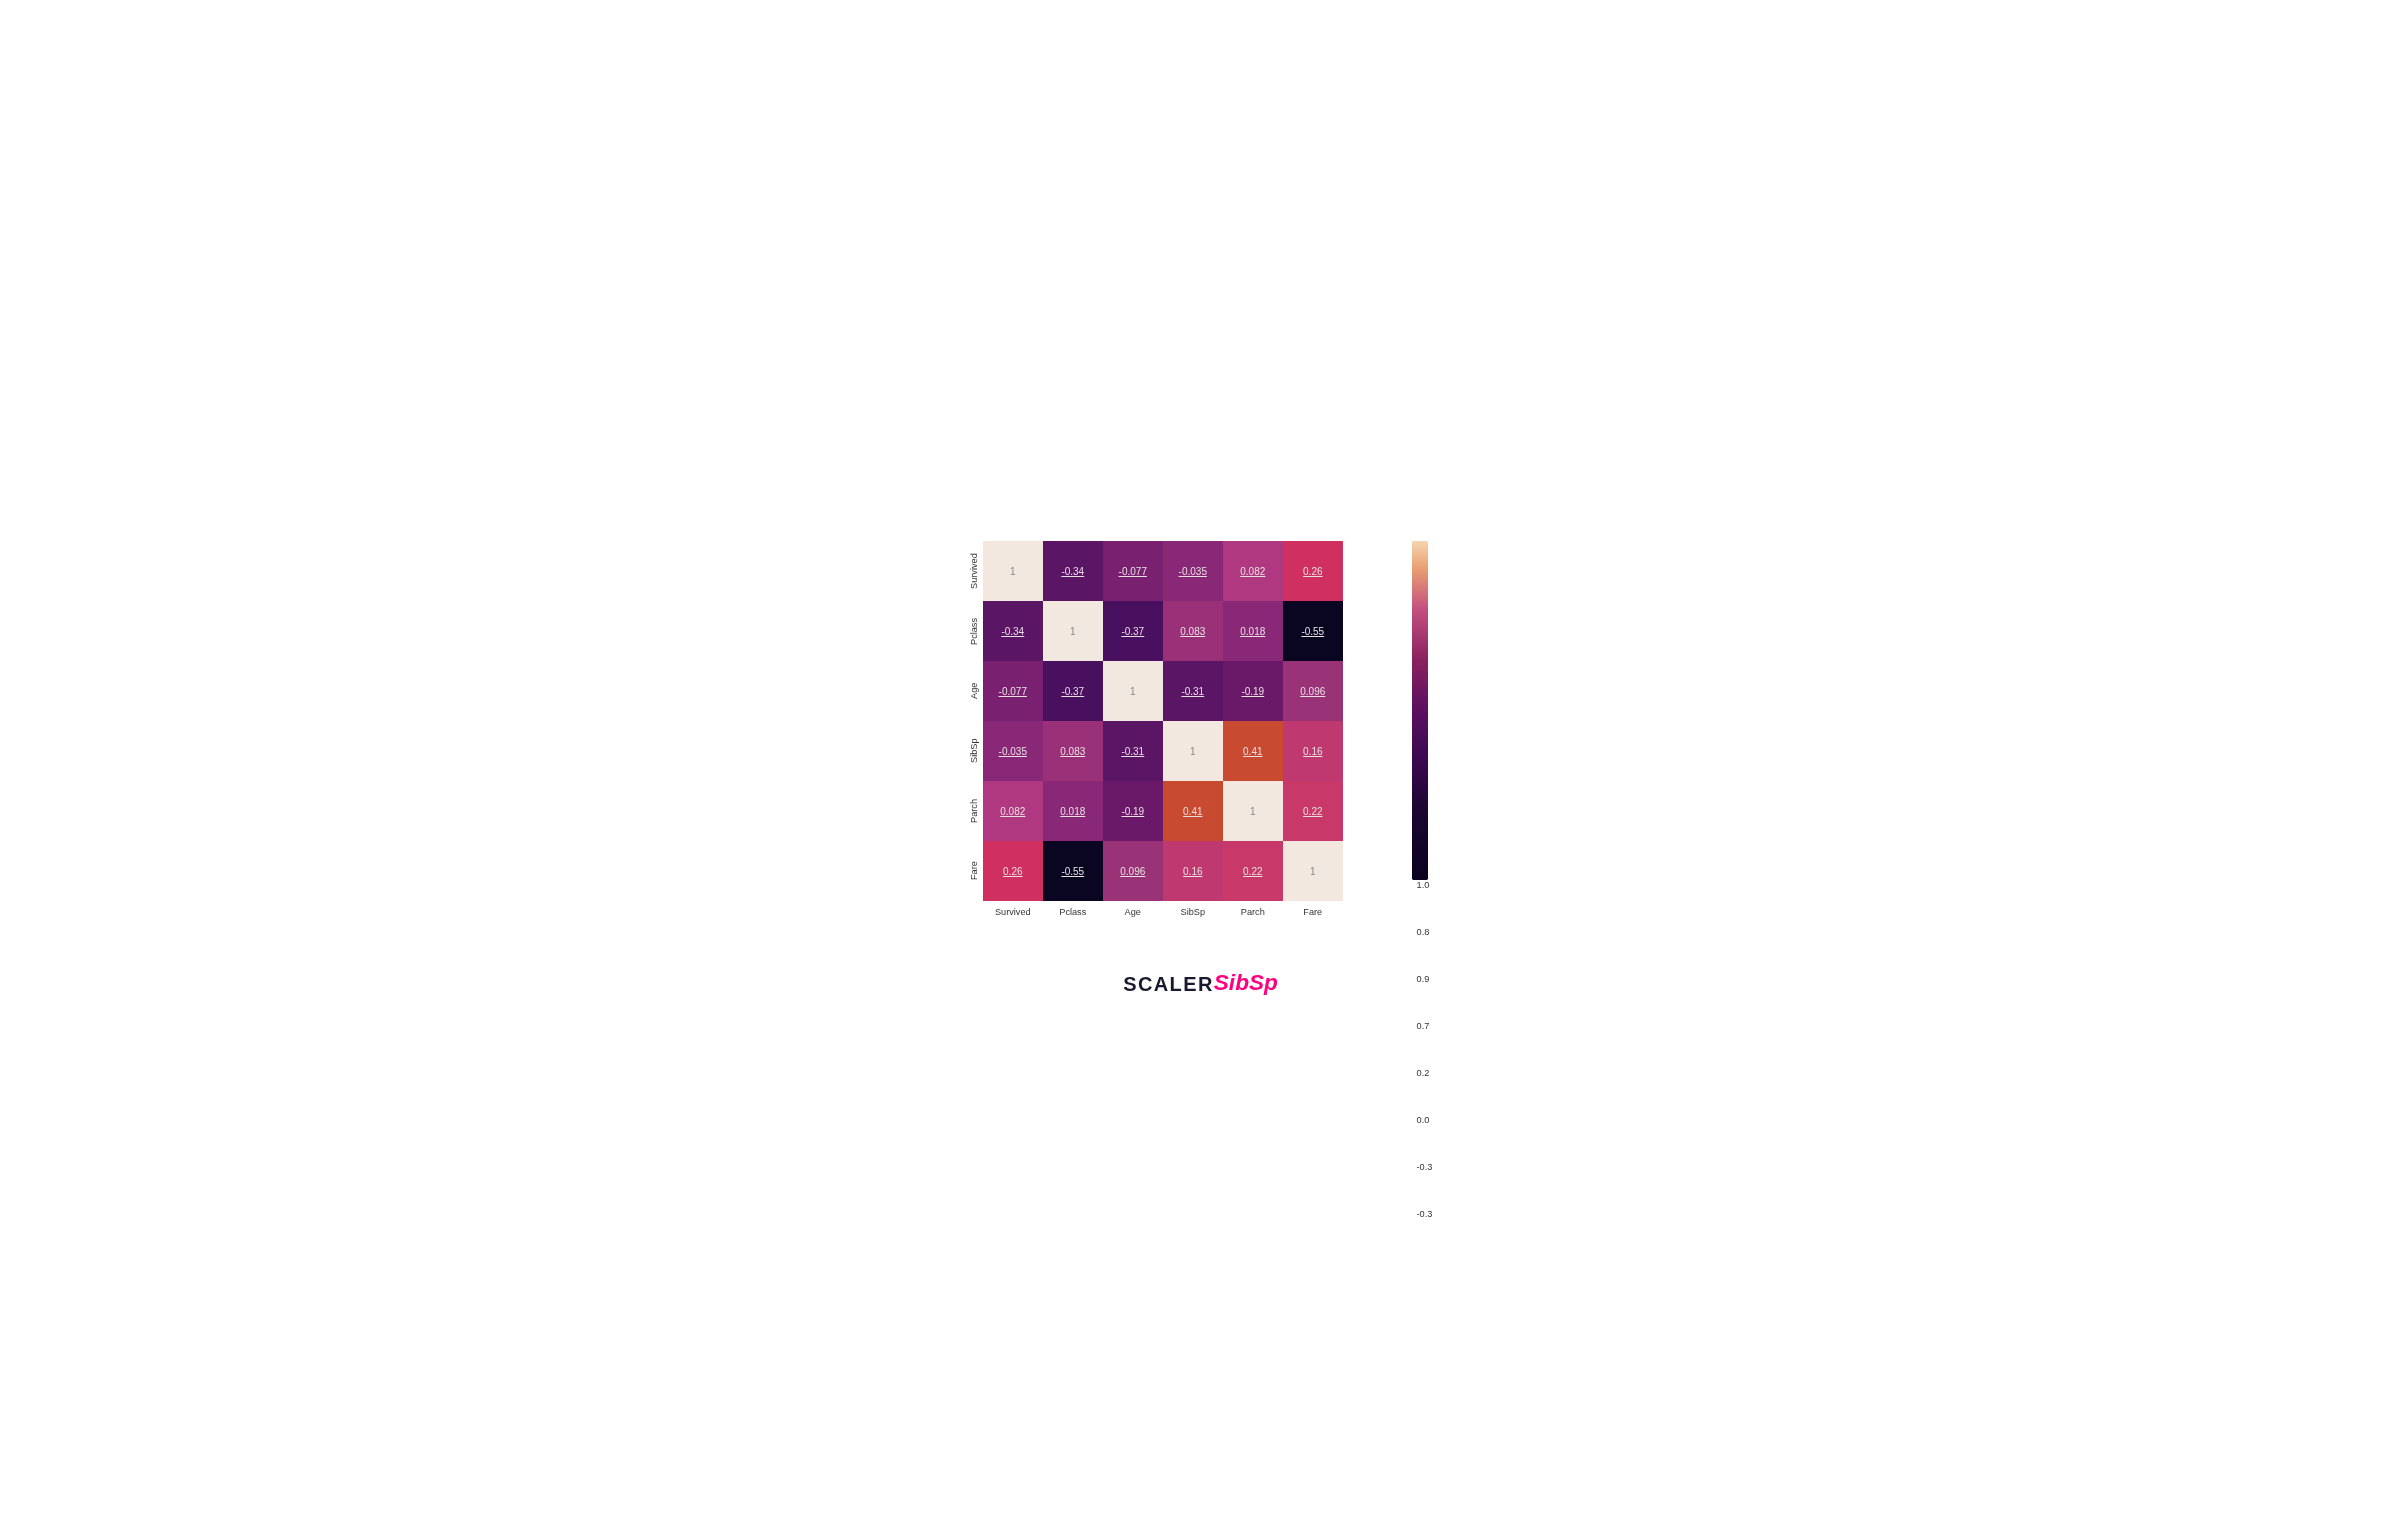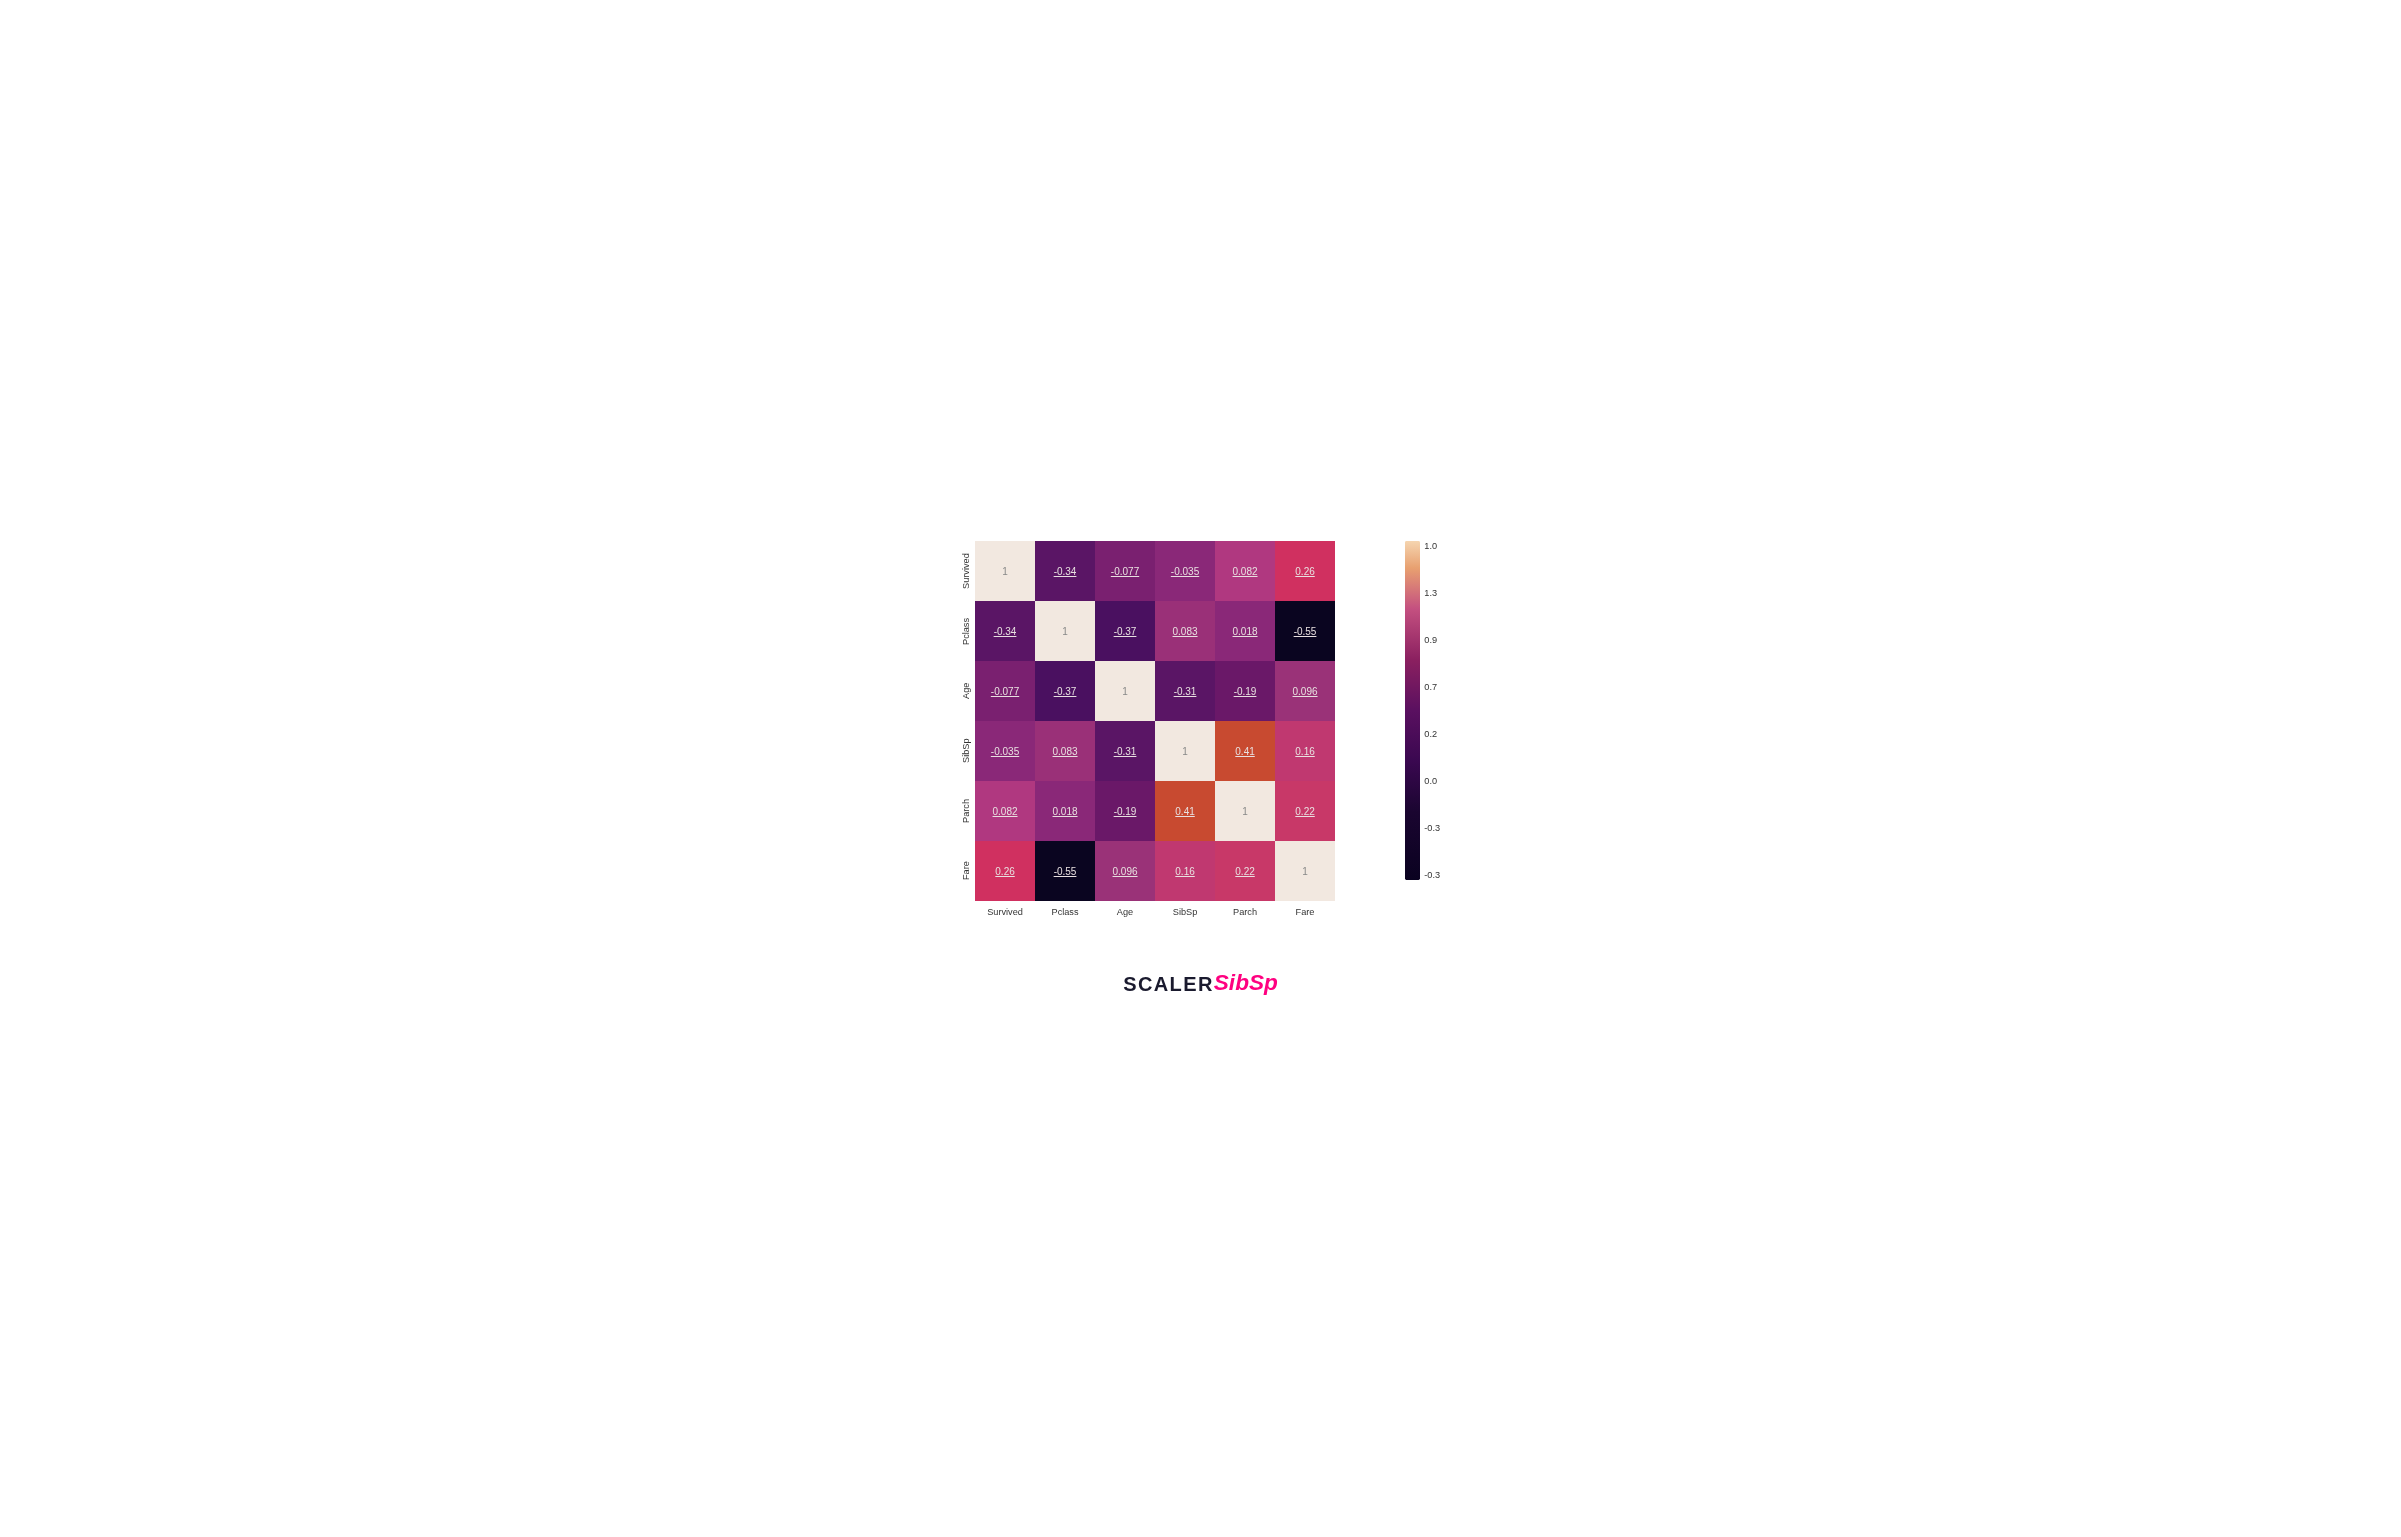--- a/index.html
+++ b/index.html
@@ -129,21 +129,21 @@
       flex-direction: column;
       justify-content: space-between;
       height: 339px;
       margin-left: 4.2px;
       font-size: 9.2px;
       color: #333;
     }
 
     .colorbar-wrapper {
       display: flex;
-      flex-direction: row;
+      flex-direction: column;
       padding-left: 45px;
     }
 
     .logo-container {
       display: flex;
       flex-direction: row;
       align-items: center;
       margin-top: 14px;
     }
 
@@ -226,21 +226,21 @@
             <div class="x-label">Fare</div>
           </div>
       </div>
     </div>
 
     <div class="colorbar-container">
       <div class="colorbar-wrapper">
         <div class="colorbar"></div>
         <div class="colorbar-labels" id="colorbar-labels">
             <div>1.0</div>
-            <div>1.3</div>
+            <div>0.8</div>
             <div>0.9</div>
             <div>0.7</div>
             <div>0.2</div>
             <div>0.0</div>
             <div>-0.3</div>
             <div>-0.3</div>
           </div>
       </div>
     </div>
   </div>

